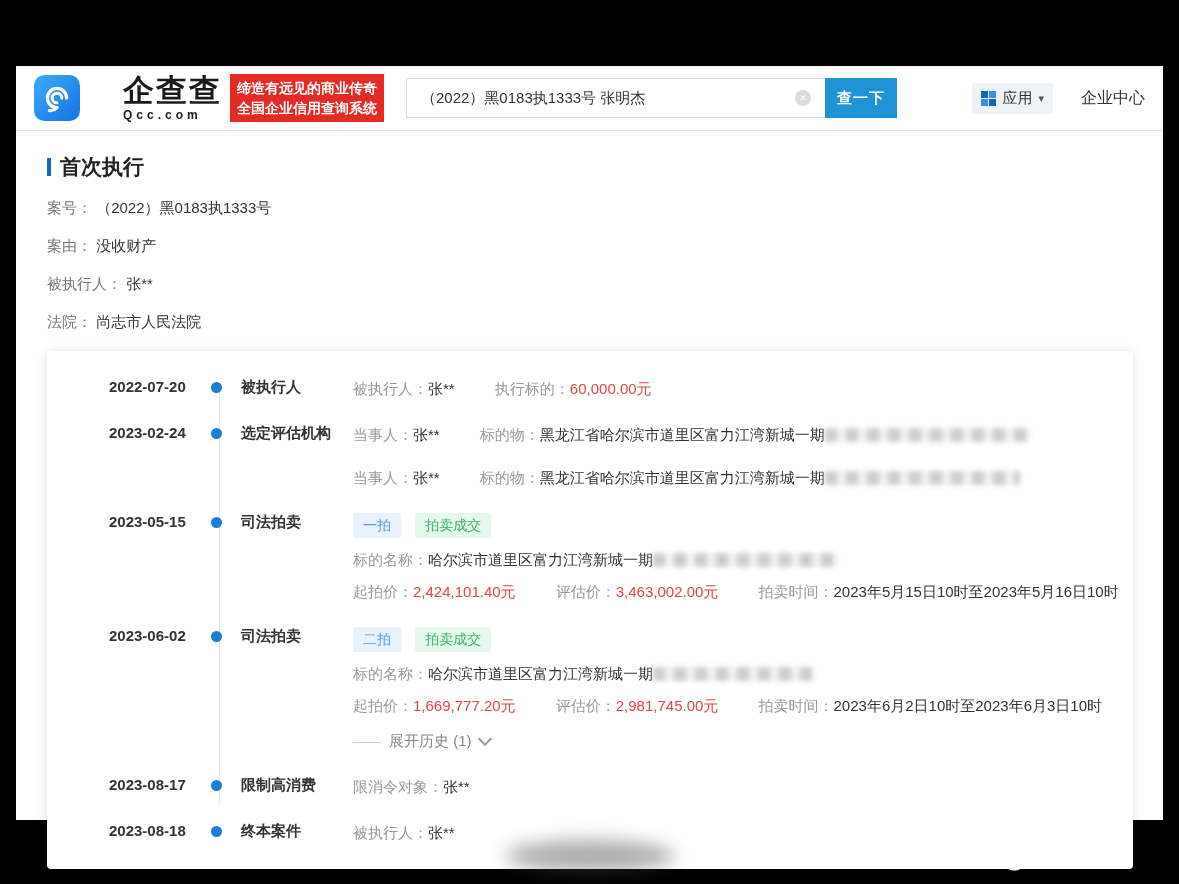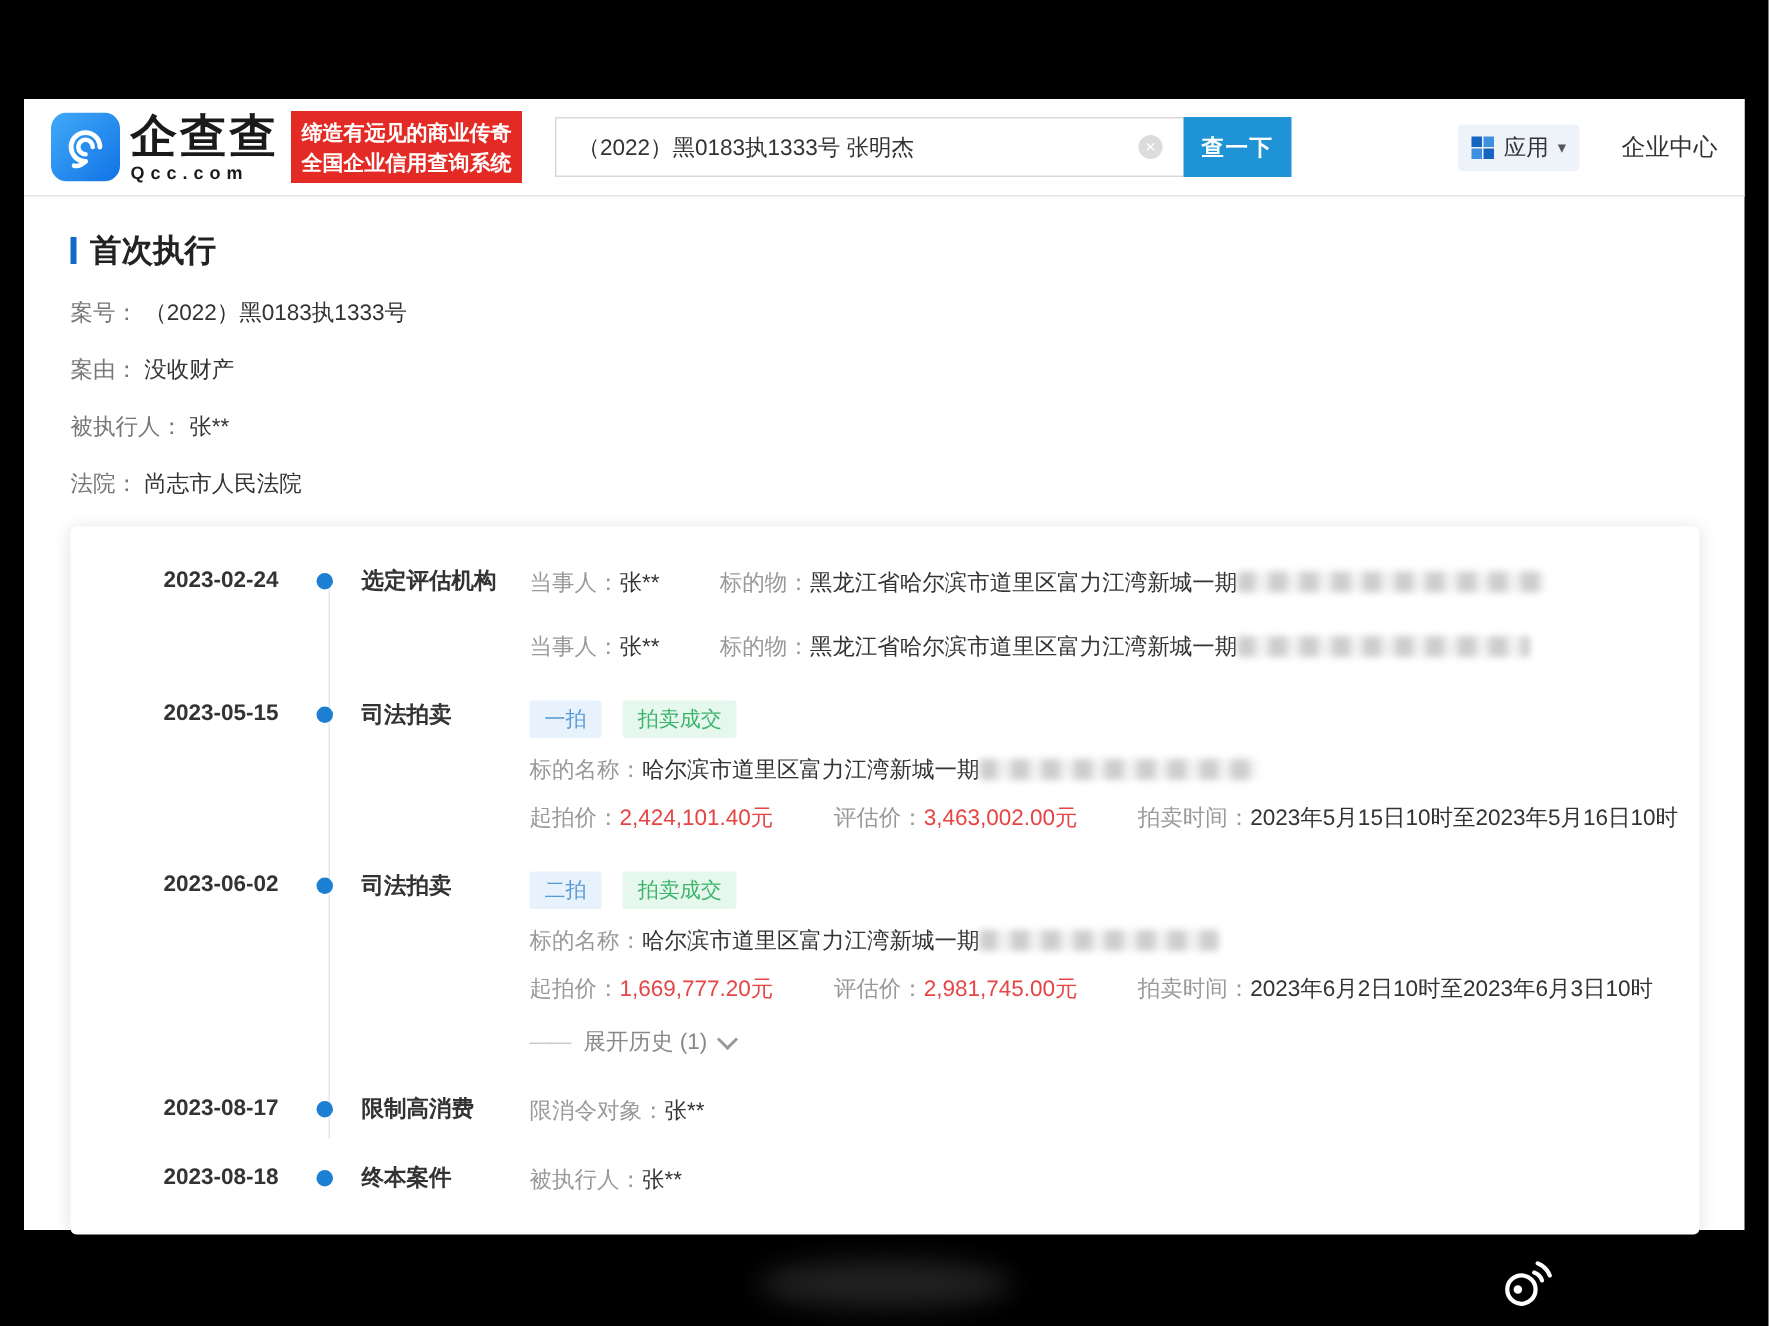--- a/index.html
+++ b/index.html
@@ -10,21 +10,21 @@
   }
   .page{
     position:absolute;left:16px;top:66px;width:1147px;height:754px;
     background:#fff;
   }
   
   .header{
     height:64px;display:flex;align-items:center;padding:0 18px;
     border-bottom:1px solid #e5e5e5;background:#fff;
   }
-  .logo{display:flex;align-items:flex-start;cursor:pointer;}
+  .logo{display:flex;align-items:flex-start;cursor:pointer;gap:36px;}
   .logo-icon{width:46px;height:46px;flex:0 0 46px;}
   .logo-text{margin-left:7px;line-height:1;}
   .brand{font-size:31px;font-weight:bold;color:#1a1a1a;letter-spacing:2px;}
   .domain{font-size:12px;font-weight:bold;color:#1a1a1a;letter-spacing:4px;margin-top:3px;}
   .slogan{
     margin-left:8px;background:#e32a24;color:#fff;font-size:14px;font-weight:bold;
     padding:4px 7px;line-height:1.45;white-space:nowrap;
   }
   .searchbar{margin-left:22px;display:flex;align-items:center;position:relative;}
   .search-input{
@@ -169,20 +169,33 @@
       <span>张**</span>
     </div>
     <div class="field">
       <span class="lbl">法院：</span>
       <span>尚志市人民法院</span>
     </div>
 
     <div class="card">
       <div class="t-axis"></div>
 
+      <div class="t-row">
+        <div class="t-date">2022-07-20</div>
+        <div class="t-dotcol">
+            <span class="t-dot"></span>
+          </div>
+        <div class="t-event">被执行人</div>
+        <div class="t-detail">
+          <div class="d-line">
+            <span class="pair"><span class="lbl">被执行人：</span><span>张**</span></span>
+            <span class="pair"><span class="lbl">执行标的：</span><span class="red">60,000.00元</span></span>
+          </div>
+        </div>
+      </div>
 
       <div class="t-row">
         <div class="t-date">2023-02-24</div>
         <div class="t-dotcol">
             <span class="t-dot"></span>
           </div>
         <div class="t-event">选定评估机构</div>
         <div class="t-detail">
           <div class="d-line" style="margin-bottom:22px;">
             <span class="pair"><span class="lbl">当事人：</span><span>张**</span></span>

